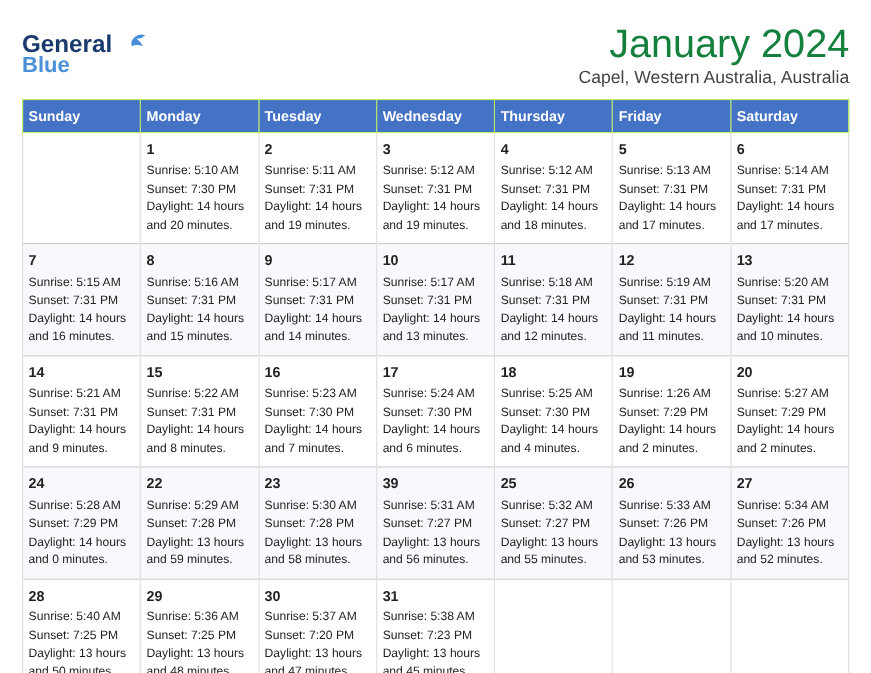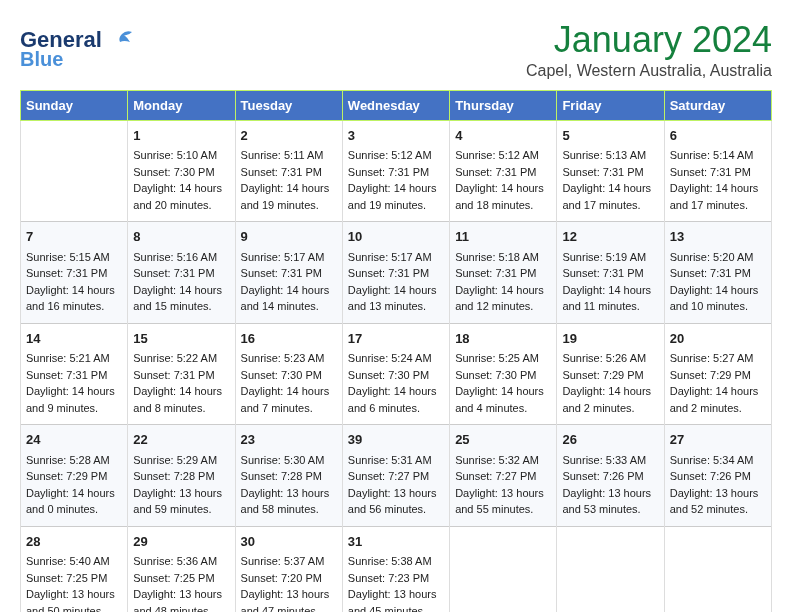--- a/index.html
+++ b/index.html
@@ -239,21 +239,21 @@
         </td>
         <td>
           <span class="day-num">18</span>
           <div>Sunrise: 5:25 AM</div>
           <div>Sunset: 7:30 PM</div>
           <div>Daylight: 14 hours</div>
           <div>and 4 minutes.</div>
         </td>
         <td>
           <span class="day-num">19</span>
-          <div>Sunrise: 5:26 AM</div>
+          <div>Sunrise: 1:26 AM</div>
           <div>Sunset: 7:29 PM</div>
           <div>Daylight: 14 hours</div>
           <div>and 2 minutes.</div>
         </td>
         <td>
           <span class="day-num">20</span>
           <div>Sunrise: 5:27 AM</div>
           <div>Sunset: 7:29 PM</div>
           <div>Daylight: 14 hours</div>
           <div>and 2 minutes.</div>

